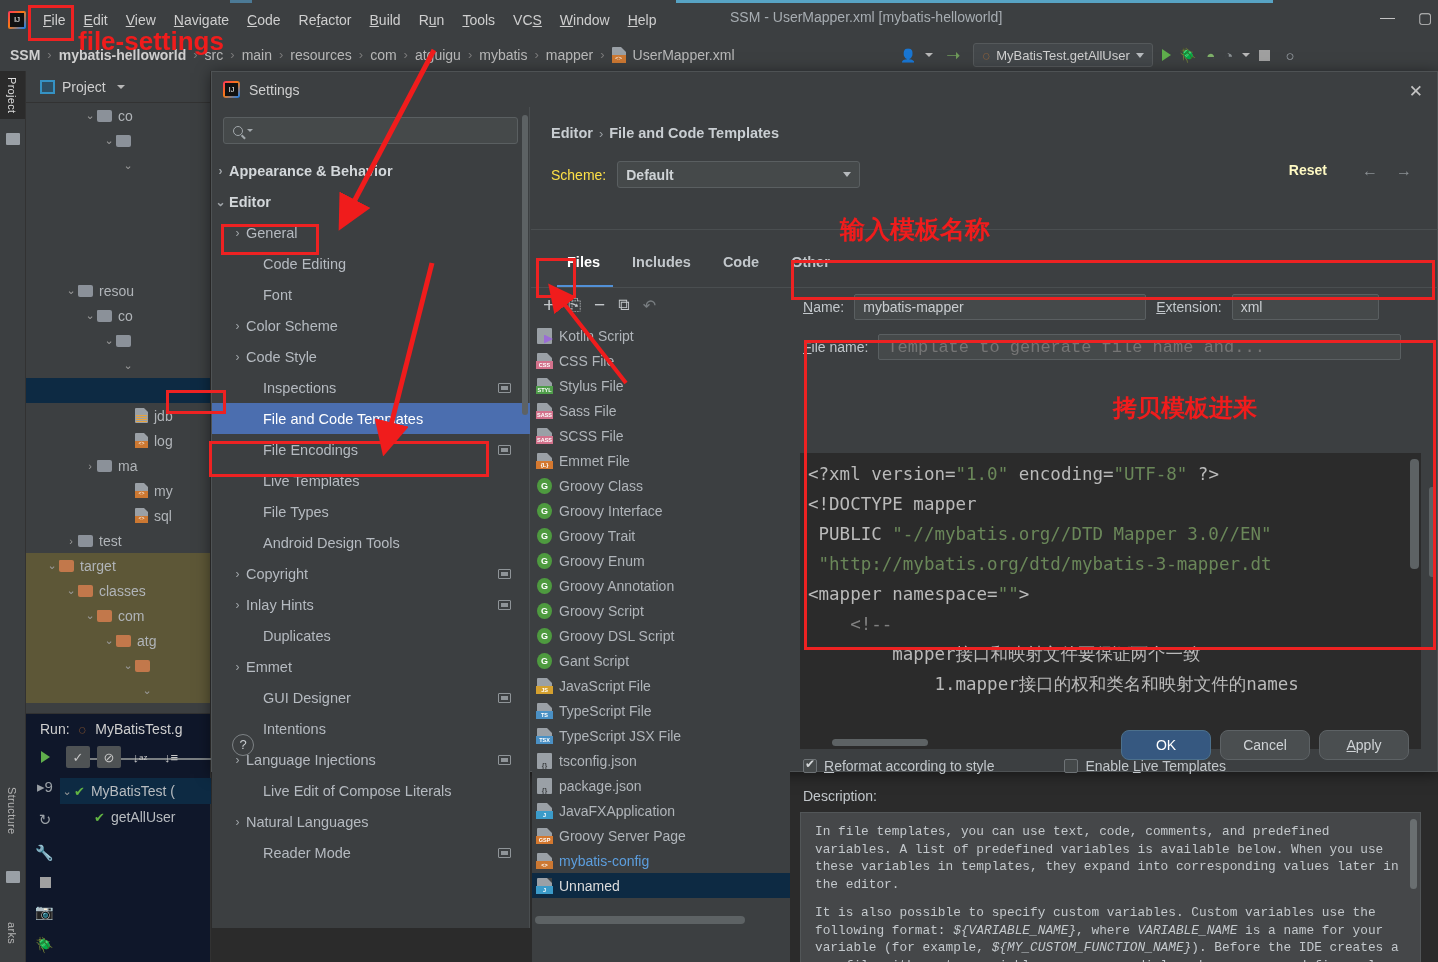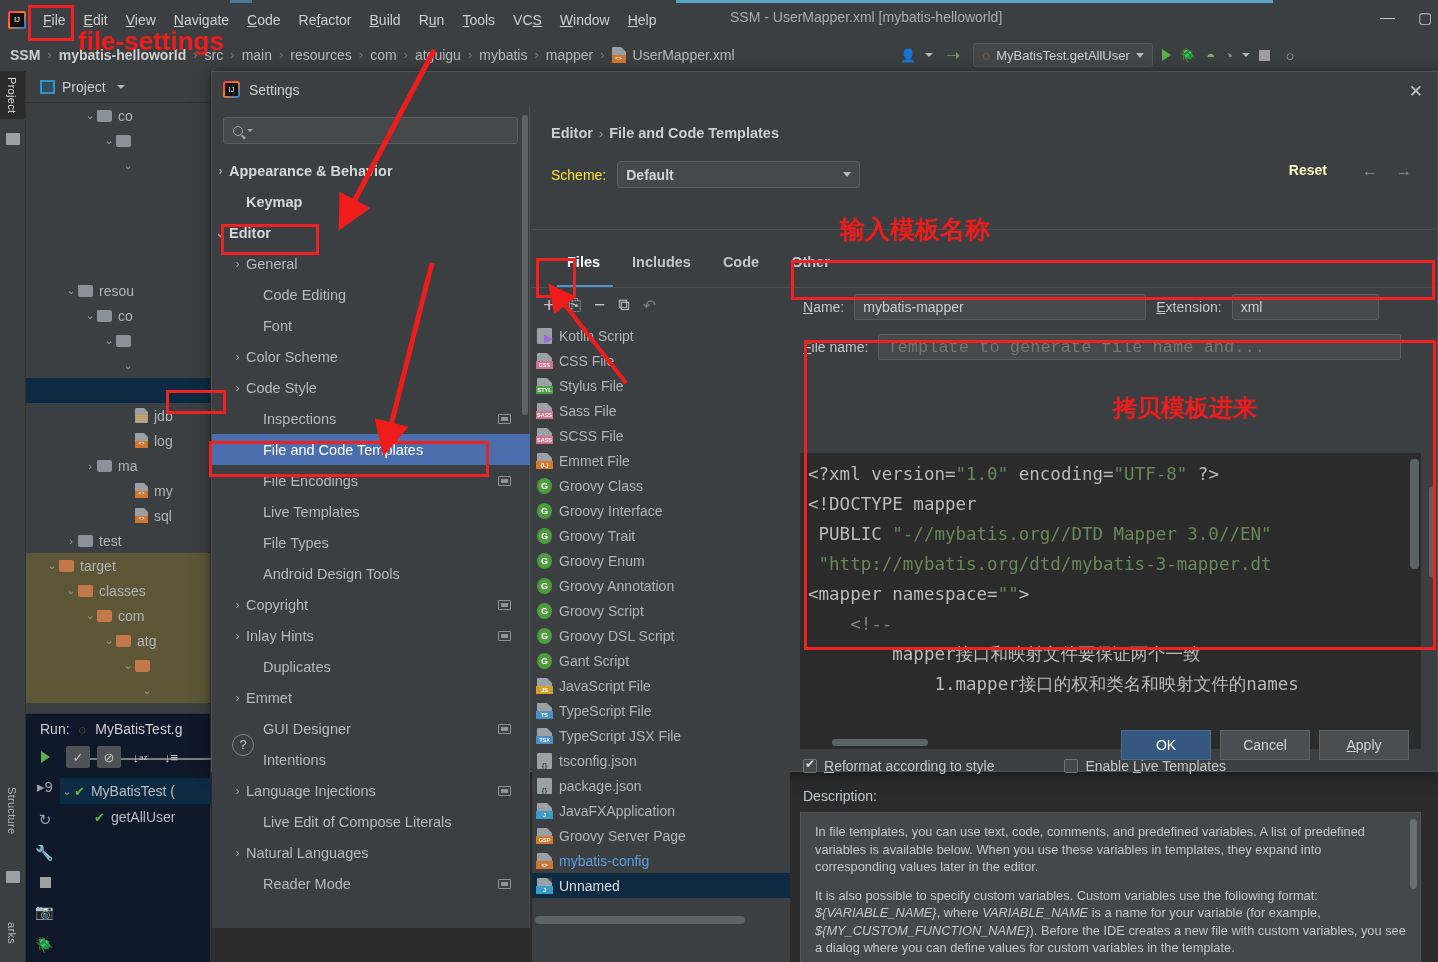--- a/index.html
+++ b/index.html
@@ -271,29 +271,29 @@
   .cbx.ck::after{content:"✔";position:absolute;left:1px;top:-3px;color:#d4d7d9;font-size:12px;}
   .cbl { font-size:14px; color:#c2c7cb; }
   .cbl u{text-decoration:underline;}
 
   .desc-label { position:absolute; left:10px; top:500px; font-size:14px; color:#c2c7cb;}
   .descbox {
     position:absolute; left:7px; top:524px; width:621px; height:175px;
     background:#454749; border:1px solid #525658; overflow:hidden;
     padding:10px 14px; font-size:12.8px; line-height:17.5px; color:#c3c8cc;
   }
-  .descbox p { margin-bottom:11px; }
+  .descbox p { margin-bottom:11px;font-family:Liberation Mono, monospace; }
   .descbox i { font-style:italic; }
   .desc-sb { position:absolute; right:3px; top:6px; width:7px; height:70px; background:#6a6f71; border-radius:4px;}
 
   
   .dlg-footer { position:absolute; left:0; bottom:0; width:1225px; height:55px; }
   .help-btn { position:absolute; left:20px; top:18px; width:22px;height:22px;border-radius:50%;border:1px solid #7d8285; color:#c8cccf; font-size:13px; text-align:center; line-height:20px;}
   .btn {
-    position:absolute; top:14px; height:30px; border-radius:0; font-size:14px;
+    position:absolute; top:14px; height:30px; border-radius:8px; font-size:14px;
     display:flex; align-items:center; justify-content:center;
     border:1px solid #5d6265; background:#4a4e50; color:#cfd3d6;
   }
   .btn u { text-decoration:underline; }
   .btn.primary { background:#365880; border-color:#4c708c; color:#ffffff;}
   .btn.ok { left:909px; width:90px;}
   .btn.cancel { left:1008px; width:90px;}
   .btn.apply { left:1107px; width:90px;}
 
   
@@ -554,24 +554,20 @@
           <span class="mag-caret"></span>
           <input class="search-input" placeholder="" style="">
         </div>
       </div>
       <div class="settree" id="settree">
           <div class="srow bold">
             <span class="exp" style="margin-left: 0px;">›</span>
             <span>Appearance &amp; Behavior</span>
           </div>
           <div class="srow bold">
-            <span class="exp" style="margin-left: 17px;"></span>
-            <span>Keymap</span>
-          </div>
-          <div class="srow bold">
             <span class="exp" style="margin-left: 0px;">⌄</span>
             <span>Editor</span>
           </div>
           <div class="srow">
             <span class="exp" style="margin-left: 17px;">›</span>
             <span>General</span>
           </div>
           <div class="srow">
             <span class="exp" style="margin-left: 34px;"></span>
             <span>Code Editing</span>

